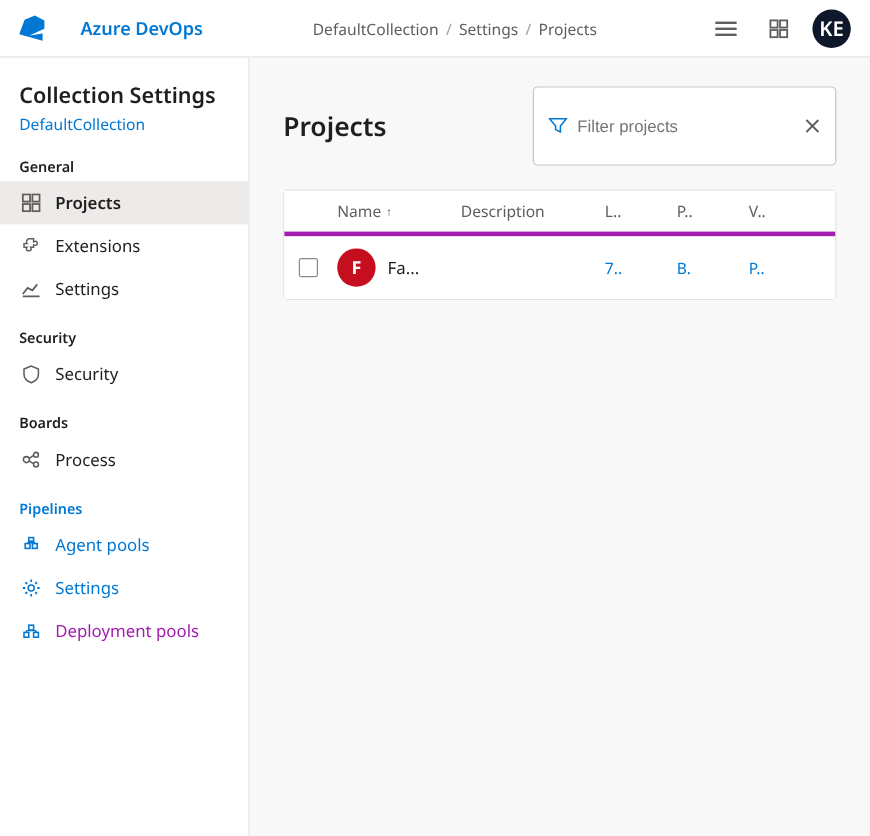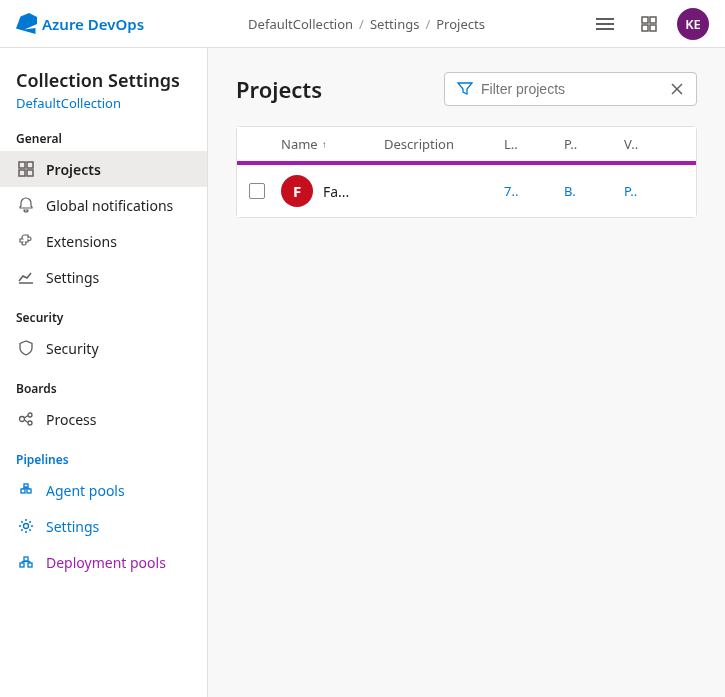--- a/index.html
+++ b/index.html
@@ -1,28 +1,28 @@
 <!DOCTYPE html>
 <html><head>
   <meta charset="utf-8">
   <style>
     * { box-sizing: border-box; margin: 0; padding: 0; }
     body { font-family: 'Segoe UI', system-ui, sans-serif; font-size: 14px; color: #333; display: flex; flex-direction: column; height: 697px; width: 725px; overflow: hidden; background: #fff; }
 
     
     .topbar { height: 48px; background: #fff; border-bottom: 1px solid #e0e0e0; display: flex; align-items: center; padding: 0 16px; gap: 12px; flex-shrink: 0; }
-    .topbar-logo { display: flex; align-items: center; gap: 0; }
+    .topbar-logo { display: flex; align-items: center; gap: 25px; }
     .topbar-logo-icon { width: 26px; height: 26px; }
     .topbar-logo-text { font-size: 15px; font-weight: 600; color: #0078d4; }
     .topbar-breadcrumb { flex: 1; display: flex; align-items: center; gap: 6px; color: #605e5c; font-size: 13px; justify-content: center; }
     .topbar-breadcrumb a { color: #605e5c; text-decoration: none; }
     .breadcrumb-sep { color: #a19f9d; }
     .topbar-icons { display: flex; align-items: center; gap: 12px; }
     .topbar-icon-btn { width: 32px; height: 32px; display: flex; align-items: center; justify-content: center; cursor: pointer; border-radius: 4px; color: #605e5c; }
-    .avatar { width: 32px; height: 32px; border-radius: 50%; background: #701a75; color: #fff; font-size: 13px; font-weight: 600; display: flex; align-items: center; justify-content: center; cursor: pointer; }
+    .avatar { width: 32px; height: 32px; border-radius: 50%; background: #0f172a; color: #fff; font-size: 17px; font-weight: 600; display: flex; align-items: center; justify-content: center; cursor: pointer; }
 
     .app-body { display: flex; flex: 1; overflow: hidden; }
 
     
     .sidebar { width: 208px; background: #fff; border-right: 1px solid #e0e0e0; overflow-y: auto; flex-shrink: 0; padding-bottom: 16px; }
     .sidebar-header { padding: 20px 16px 4px 16px; }
     .sidebar-title { font-size: 18px; font-weight: 600; color: #201f1e; }
     .sidebar-subtitle { font-size: 13px; color: #0078d4; margin-top: 2px; }
     .sidebar-section-label { font-size: 12px; font-weight: 600; color: #201f1e; padding: 14px 16px 4px 16px; text-transform: none; letter-spacing: 0; }
     .sidebar-item { display: flex; align-items: center; gap: 10px; padding: 8px 16px; cursor: pointer; color: #201f1e; font-size: 14px; border-radius: 0; }
@@ -30,21 +30,21 @@
     .sidebar-item-icon { width: 20px; height: 20px; display: flex; align-items: center; justify-content: center; color: #605e5c; flex-shrink: 0; }
     .sidebar-item-icon svg { width: 16px; height: 16px; }
     .sidebar-item-label { color: #201f1e; }
     .sidebar-item.active .sidebar-item-label { color: #201f1e; }
     .sidebar-section-label.blue { color: #0078d4; }
 
     
     .main { flex: 1; background: #f8f8f8; overflow-y: auto; padding: 24px 28px; }
     .main-header { display: flex; align-items: center; justify-content: space-between; margin-bottom: 20px; }
     .main-title { font-size: 22px; font-weight: 600; color: #201f1e; }
-    .filter-box { display: flex; align-items: center; gap: 8px; border: 1px solid #c8c6c4; background: #fff; border-radius: 4px; padding: 8px 12px; min-width: 240px; }
+    .filter-box { display: flex; align-items: center; gap: 8px; border: 1px solid #c8c6c4; background: #fff; border-radius: 4px; padding: 24px 12px; min-width: 240px; }
     .filter-box input { border: none; outline: none; font-size: 14px; color: #605e5c; flex: 1; background: transparent; }
     .filter-clear { cursor: pointer; color: #605e5c; display: flex; align-items: center; }
 
     .projects-toolbar { display: flex; align-items: center; justify-content: space-between; margin-bottom: 12px; }
     .total-label { font-size: 14px; color: #201f1e; display: flex; align-items: center; gap: 8px; }
     .total-badge { background: #deecf9; color: #0078d4; border-radius: 12px; padding: 0 8px; font-size: 12px; font-weight: 600; min-width: 22px; text-align: center; display: inline-block; }
     .new-project-btn { background: #0078d4; color: #fff; border: none; border-radius: 4px; padding: 8px 16px; font-size: 14px; font-weight: 600; cursor: pointer; display: flex; align-items: center; gap: 6px; }
 
     .projects-table { background: #fff; border: 1px solid #e0e0e0; border-radius: 4px; width: 100%; }
     .projects-table-header { display: grid; grid-template-columns: 32px 1fr 120px 60px 60px 60px; align-items: center; padding: 8px 12px; border-bottom: 4px solid #a21caf; background: #fff; }
@@ -111,28 +111,20 @@
     <div class="sidebar-item active">
       <span class="sidebar-item-icon">
         <svg viewBox="0 0 16 16">
             <rect x="1" y="1" width="6" height="6" fill="none" stroke="#605e5c" stroke-width="1.5"></rect>
             <rect x="9" y="1" width="6" height="6" fill="none" stroke="#605e5c" stroke-width="1.5"></rect>
             <rect x="1" y="9" width="6" height="6" fill="none" stroke="#605e5c" stroke-width="1.5"></rect>
             <rect x="9" y="9" width="6" height="6" fill="none" stroke="#605e5c" stroke-width="1.5"></rect>
           </svg>
       </span>
       <span class="sidebar-item-label">Projects</span>
-    </div>
-    <div class="sidebar-item">
-      <span class="sidebar-item-icon">
-        <svg viewBox="0 0 16 16">
-            <path d="M8 1a5 5 0 0 0-5 5v3l-1 1v1h12v-1l-1-1V6a5 5 0 0 0-5-5zm0 14a2 2 0 0 0 2-2H6a2 2 0 0 0 2 2z" fill="none" stroke="#605e5c" stroke-width="1.2"></path>
-          </svg>
-      </span>
-      <span class="sidebar-item-label">Global notifications</span>
     </div>
     <div class="sidebar-item">
       <span class="sidebar-item-icon">
         <svg viewBox="0 0 16 16">
             <path d="M6 2h4v2.5s1-.5 1.5-.5S13 4.5 13 6s-1 1.5-1.5 1.5S10 7 10 7v2H7.5S8 10 8 10.5 7.5 12 6 12s-2-.5-2-1.5S4.5 9 4.5 9H2V6h2.5S4 5.5 4 5s.5-3 2-3z" fill="none" stroke="#605e5c" stroke-width="1.2"></path>
           </svg>
       </span>
       <span class="sidebar-item-label">Extensions</span>
     </div>
     <div class="sidebar-item">

